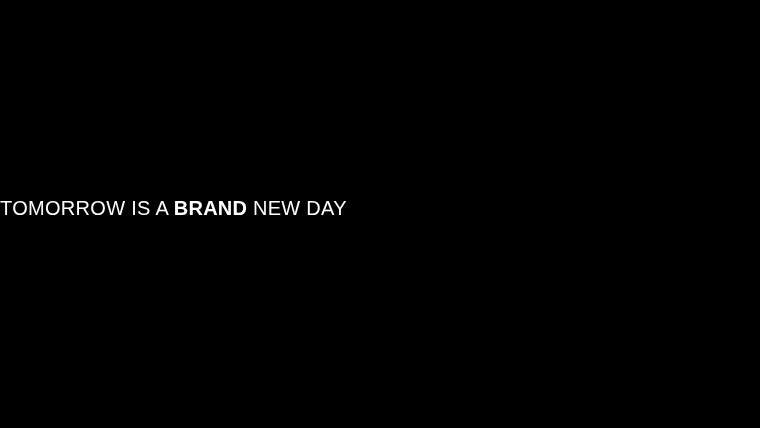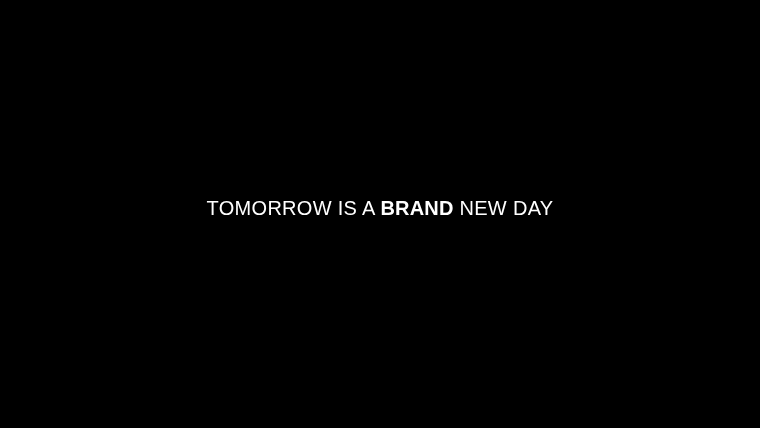--- a/index.html
+++ b/index.html
@@ -18,21 +18,21 @@
     font-family: "Liberation Sans", sans-serif;
     -webkit-font-smoothing: antialiased;
   }
 
   
   #title-line {
     position: absolute;
     left: 0;
     right: 0;
     top: 196px;
-    text-align: center;
+    text-align: left;
     color: #ffffff;
     font-size: 20px;
     line-height: 24px;
     letter-spacing: 0.3px;
     white-space: nowrap;
     user-select: none;
   }
 
   .w-regular {
     font-weight: 400;

